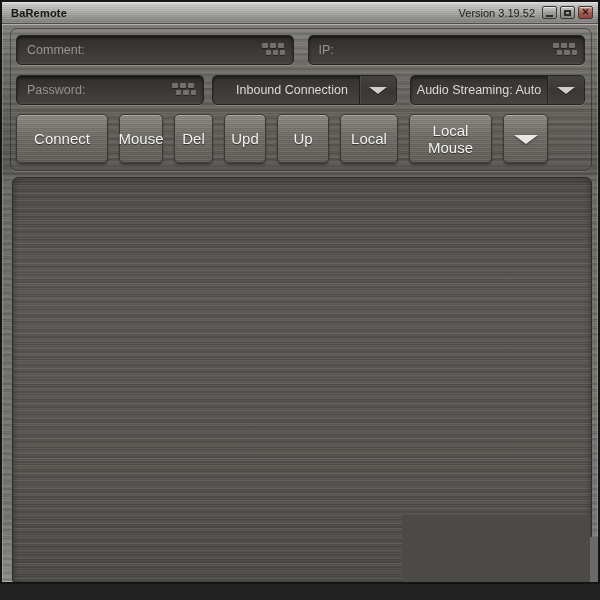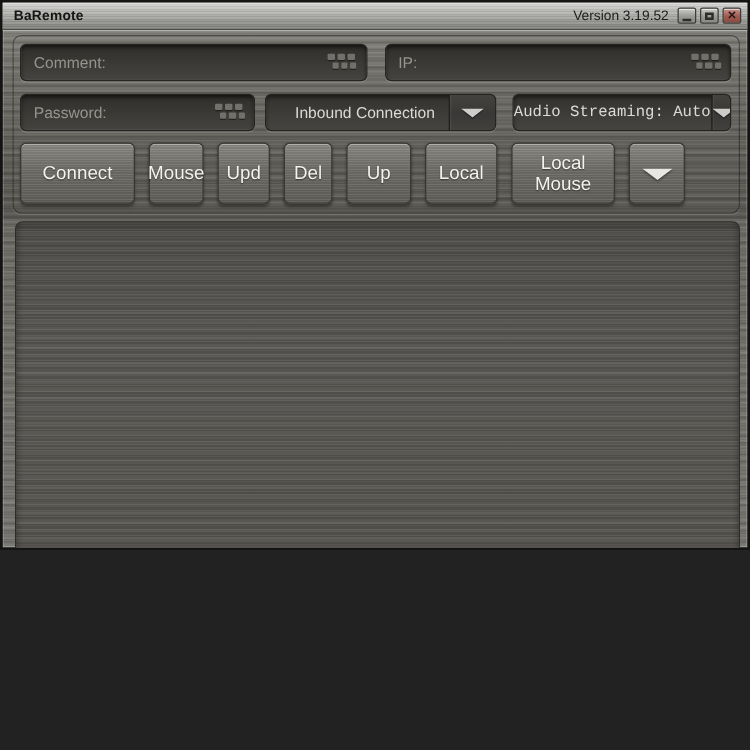--- a/index.html
+++ b/index.html
@@ -1,20 +1,20 @@
 <!DOCTYPE html>
 <html><head>
 <meta charset="utf-8">
 <style>
   html,body{margin:0;padding:0;background:#222;}
   *{box-sizing:border-box;}
   body{font-family:"Liberation Sans", sans-serif;}
 
   #window{
-    position:relative;width:600px;height:440px;overflow:hidden;
+    position:relative;width:600px;height:584px;overflow:hidden;
     border:2px solid #141414;
     background-image:
       repeating-linear-gradient(180deg,
         rgba(255,255,255,.08) 0px, rgba(255,255,255,0) 1px,
         rgba(0,0,0,.09) 2px, rgba(0,0,0,0) 3px,
         rgba(255,255,255,.04) 4px, rgba(0,0,0,.05) 5px),
       repeating-linear-gradient(180deg,
         rgba(255,255,255,.05) 0px 2px, rgba(0,0,0,.06) 2px 5px, rgba(255,255,255,.03) 5px 7px),
       linear-gradient(180deg,
         #c8c8c6 0px, #a8a8a4 10px, #8a8882 22px,
@@ -225,33 +225,33 @@
             <span class="key"></span>
           </span>
       </span>
     </div>
     <div class="dropdown" style="width:185px;margin-right:13px;padding-left:12px;">
       <span class="dd-label">Inbound Connection</span>
       <span class="dd-arrow">
           <span class="tri"></span>
         </span>
     </div>
-    <div class="dropdown" style="flex:1;font-family:Liberation Mono, monospace;">
+    <div class="dropdown" style="flex:1;">
       <span class="dd-label">Audio Streaming: Auto</span>
       <span class="dd-arrow">
           <span class="tri"></span>
         </span>
     </div>
   </div>
 
   <div class="row3">
     <div class="mbtn w-connect">Connect</div>
     <div class="mbtn w-clear">Mouse</div>
+    <div class="mbtn w-del">Del</div>
     <div class="mbtn w-upd">Upd</div>
-    <div class="mbtn w-del">Del</div>
     <div class="mbtn w-up">Up</div>
     <div class="mbtn w-down">Local</div>
     <div class="mbtn w-localmouse">Local Mouse</div>
     <div class="mbtn w-moremenu">
         <span class="tri-big"></span>
       </div>
   </div>
 
   <div class="main-area"></div>
 

